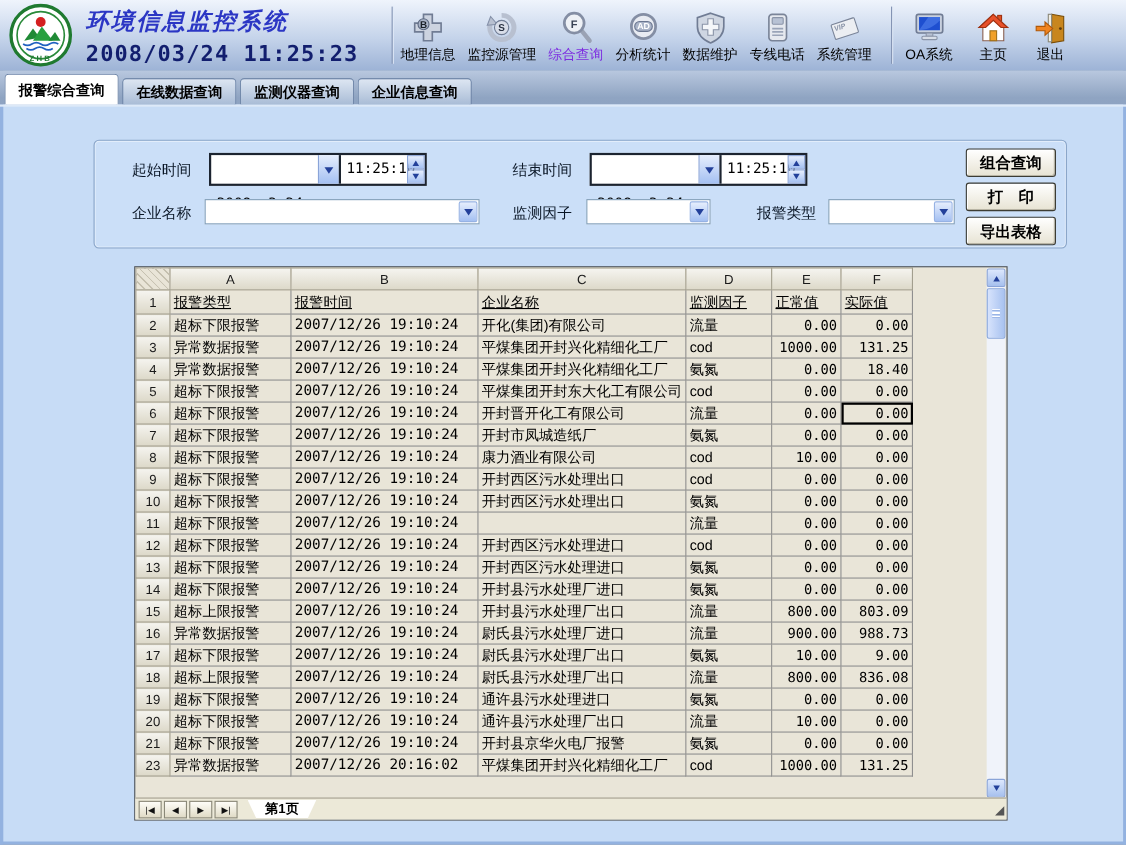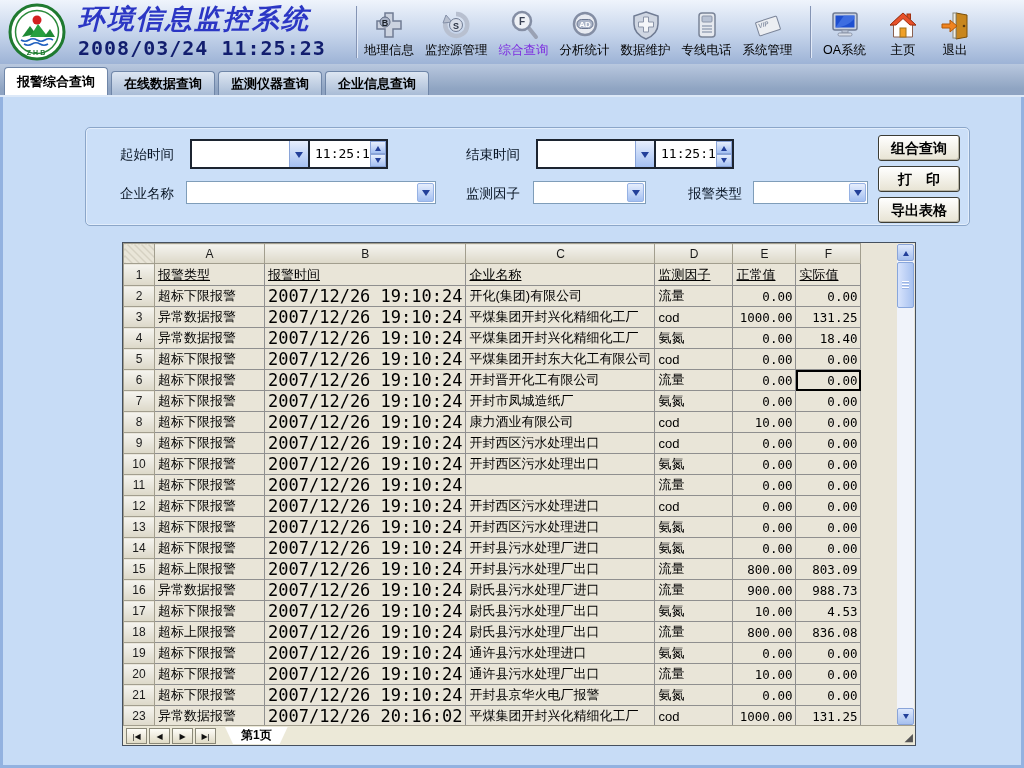--- a/index.html
+++ b/index.html
@@ -5,21 +5,21 @@
   html,body{margin:0;padding:0;background:#666;}
   #app{position:relative;width:1024px;height:768px;overflow:hidden;background:#c7dcf6;
        font-family:"Liberation Sans",sans-serif;
        box-shadow:inset 3px 0 0 #93b2e0, inset -3px 0 0 #93b2e0, inset 0 -3px 0 #93b2e0;}
   
   .header{position:absolute;left:0;top:0;width:1024px;height:64px;
           background:linear-gradient(#eff4fc,#c4d3ea 55%,#9db3d6);border-bottom:1px solid #7088ae;}
   .logo{position:absolute;left:8px;top:3px;width:58px;height:58px;}
   .titleblock{position:absolute;left:78px;top:3px;width:272px;}
   .apptitle{font-family:"DejaVu Serif",serif;font-style:italic;font-weight:bold;
-            font-size:27px;color:#2b36c4;letter-spacing:2px;line-height:32px;white-space:nowrap;}
+            font-size:21px;color:#2b36c4;letter-spacing:2px;line-height:32px;white-space:nowrap;}
   .appdt{font-family:"DejaVu Sans Mono",monospace;font-weight:bold;font-size:20px;color:#121e6e;
          letter-spacing:1px;line-height:26px;}
   .vsep{position:absolute;top:6px;height:52px;width:0;border-left:1px solid #8494b4;border-right:1px solid #e2eaf8;}
   .tbwrap{position:absolute;top:5px;display:flex;align-items:flex-end;}
   .tbwrap.left{left:361px;gap:5px;}
   .tbwrap.right{left:820px;gap:16px;}
   .tbitem{display:flex;flex-direction:column;align-items:center;justify-content:flex-end;height:54px;
           padding:0 3px;cursor:pointer;}
   .tbicon{height:33px;display:flex;align-items:flex-end;}
   .tblabel{font-size:12.5px;color:#000;white-space:nowrap;margin-top:2px;}
@@ -62,21 +62,21 @@
          background:#e9e5d8;box-sizing:border-box;}
   .gridarea{position:absolute;left:0;top:0;width:774px;height:483px;overflow:hidden;}
   table.grid{border-collapse:collapse;table-layout:fixed;}
   .grid td,.grid th{border:1px solid #8f8f8f;padding:0 3px;overflow:hidden;white-space:nowrap;box-sizing:border-box;}
   .grid .hd{background:linear-gradient(#f5f4ef,#dcd8c8);font-weight:normal;text-align:center;
             font-size:12px;color:#1a1a1a;border-color:#a29e8e;}
   .grid .corner{background:linear-gradient(#f5f4ef,#d4d0c0);
      background-image:repeating-linear-gradient(45deg,#c2bdac 0 1px,transparent 1px 5px);}
   .bold{font-weight:bold;}
   .ct{font-size:13px;color:#000;text-align:left;}
-  .cm{font-family:"DejaVu Sans Mono",monospace;font-size:17px;color:#000;text-align:left;}
+  .cm{font-family:"DejaVu Sans Mono",monospace;font-size:13px;color:#000;text-align:left;}
   .cn{font-family:"DejaVu Sans Mono",monospace;font-size:12.5px;color:#000000;text-align:right;margin-top:20px;}
   .hrow{text-decoration:underline;}
   .sel{outline:2px solid #000;outline-offset:-2px;}
   .vscroll{position:absolute;right:1px;top:1px;width:17px;height:481px;background:#f0f3fa;}
   .sbtn{position:absolute;left:0;width:17px;height:17px;background:linear-gradient(#dde8fd,#a6c0ee);
         border:1px solid #8aa4d8;border-radius:2px;box-sizing:border-box;display:flex;
         align-items:center;justify-content:center;cursor:pointer;}
   .sbtn.up{top:0;} .sbtn.down{bottom:0;}
   .sthumb{position:absolute;top:18px;left:0;width:17px;height:46px;border:1px solid #88a6dc;border-radius:2px;
           background:linear-gradient(90deg,#d7e3fc,#a8c2f0);box-sizing:border-box;cursor:pointer;}
@@ -467,21 +467,21 @@
               <td class="cn">900.00</td>
               <td class="cn">988.73</td>
             </tr>
             <tr style="height:20px">
               <td class="hd">17</td>
               <td class="ct">超标下限报警</td>
               <td class="cm">2007/12/26 19:10:24</td>
               <td class="ct">尉氏县污水处理厂出口</td>
               <td class="ct">氨氮</td>
               <td class="cn">10.00</td>
-              <td class="cn">4.53</td>
+              <td class="cn">9.00</td>
             </tr>
             <tr style="height:20px">
               <td class="hd">18</td>
               <td class="ct">超标上限报警</td>
               <td class="cm">2007/12/26 19:10:24</td>
               <td class="ct">尉氏县污水处理厂出口</td>
               <td class="ct">流量</td>
               <td class="cn">800.00</td>
               <td class="cn">836.08</td>
             </tr>

